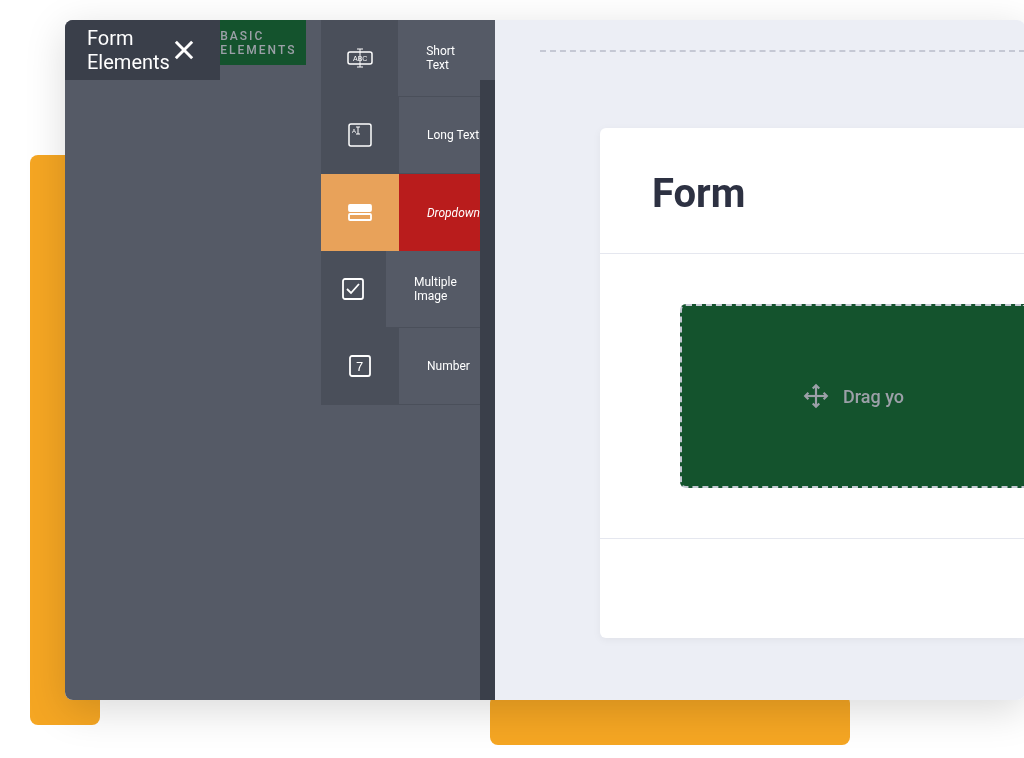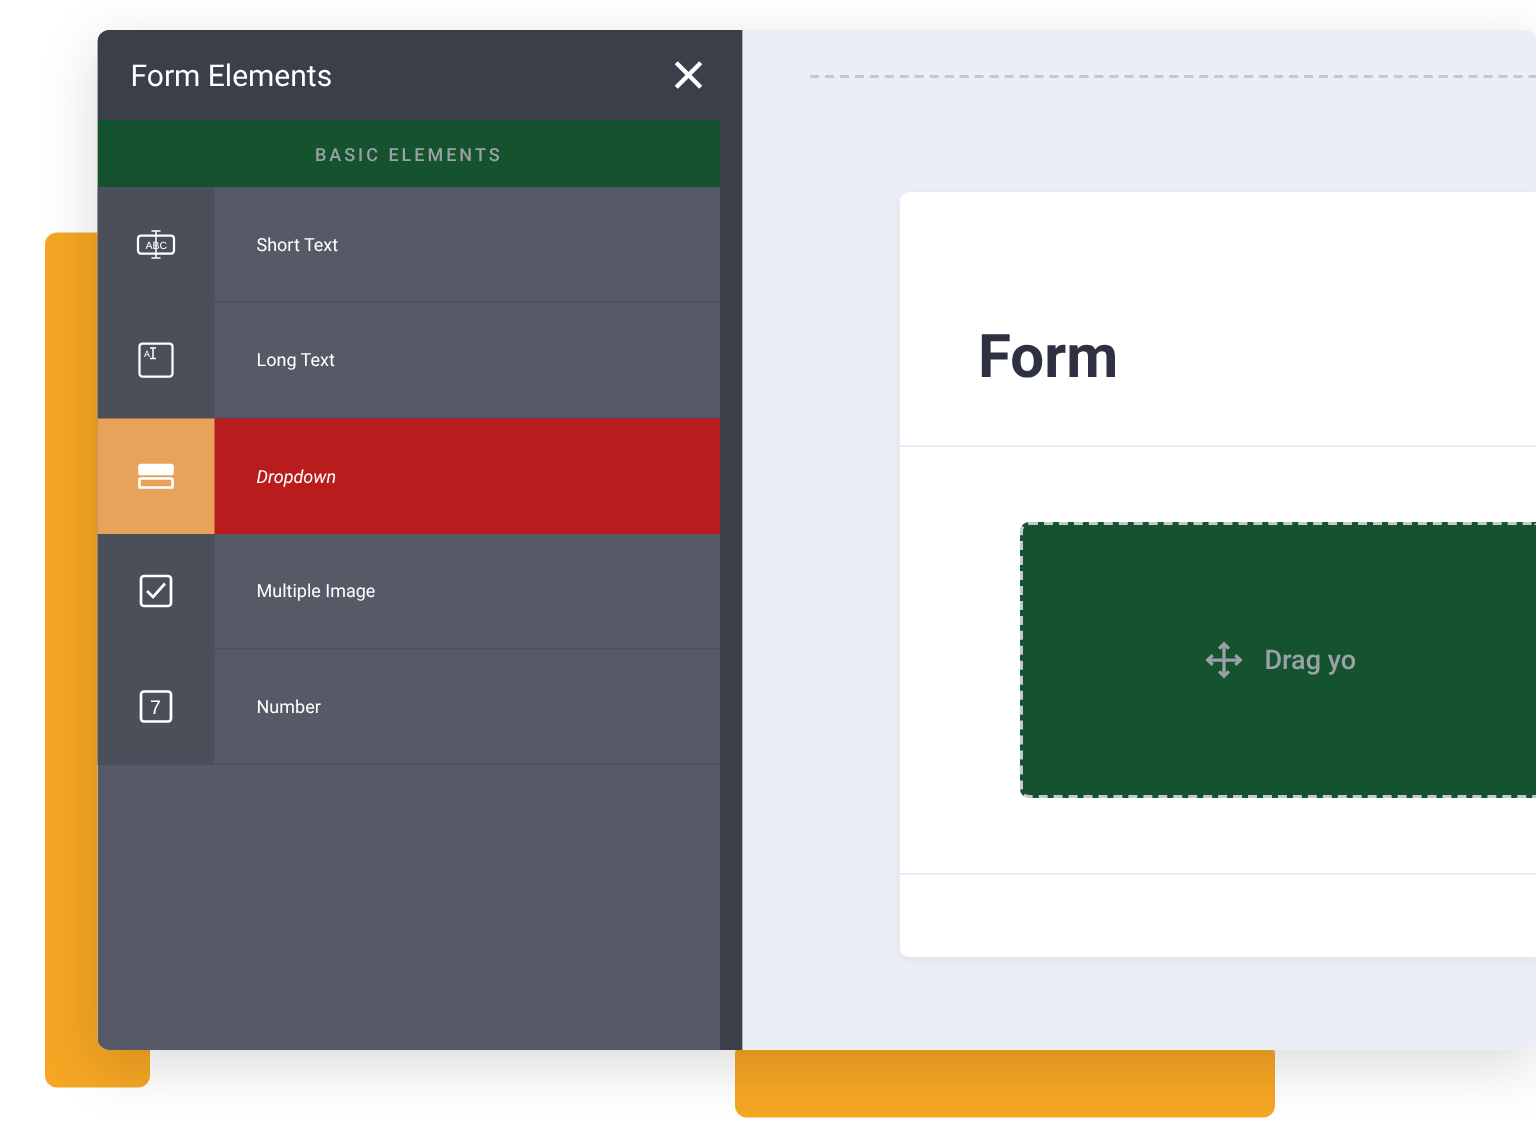--- a/index.html
+++ b/index.html
@@ -43,21 +43,21 @@
       background: #ffffff;
       border-radius: 8px;
       box-shadow: 0 10px 40px rgba(0,0,0,0.15);
       overflow: hidden;
       display: flex;
     }
     .sidebar {
       width: 430px;
       background: #555a66;
       display: flex;
-      flex-direction: column;
+      flex-direction: row;
       position: relative;
     }
     .sidebar-scrollbar {
       position: absolute;
       right: 0;
       top: 60px;
       bottom: 0;
       width: 15px;
       background: #3a3f4a;
     }
@@ -151,21 +151,20 @@
       top: 108px;
       right: 0;
       background: #ffffff;
       border-radius: 6px 0 0 6px;
       box-shadow: 0 2px 8px rgba(0,0,0,0.05);
       min-height: 510px;
     }
     .form-title-area {
       padding: 42px 52px 36px 52px;
       border-bottom: 1px solid #e5e7ef;
-      margin-top: 44px;
     }
     .form-title {
       font-size: 40px;
       font-weight: 700;
       color: #2d3142;
     }
     .form-body {
       padding: 50px 0 50px 80px;
     }
     .drop-zone {

